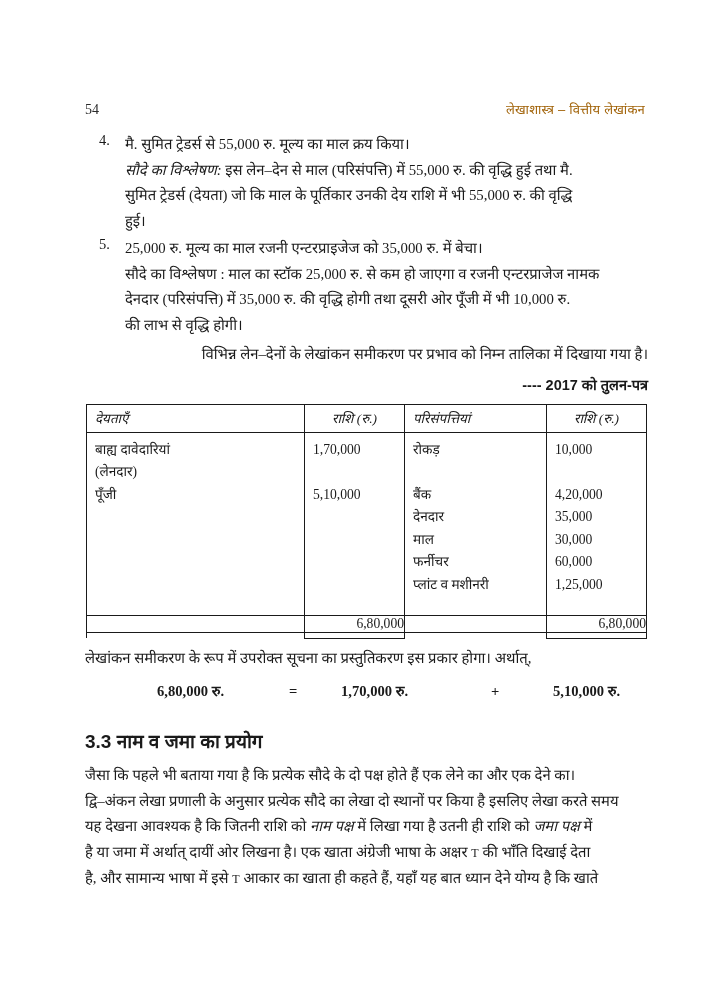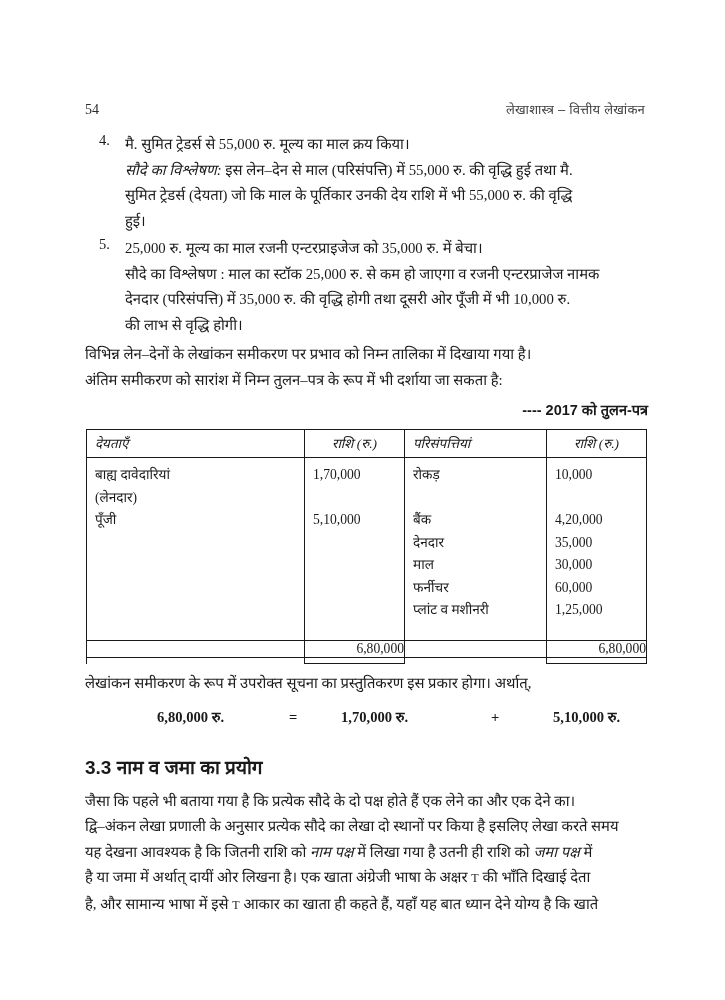--- a/index.html
+++ b/index.html
@@ -35,21 +35,21 @@
     font-size: 13.5px;
   }
   .folio {
     font-family: "Liberation Serif", serif;
     font-size: 14px;
     color: #2a2a2a;
   }
   .runhead-title {
     font-family: "Liberation Sans", sans-serif;
     font-size: 13px;
-    color: #404040;
+    color: #a16207;
     letter-spacing: .2px;
   }
 
   
   .content {
     position: absolute;
     left: 85px;
     top: 132px;
     width: 563px;
   }
@@ -79,21 +79,21 @@
   }
   .lline.nojust { text-align: left; }
   .ital { font-style: italic; }
 
   .para {
     font-size: 14.8px;
     line-height: 25.5px;
     margin: 0;
     text-align: left;
   }
-  .para-block { margin-top: 4px; }
+  .para-block { margin-top: 4px; text-align: right; }
 
   .centered-caption {
     text-align: right;
     font-size: 14.5px;
     font-weight: bold;
     font-family: "Liberation Sans", sans-serif;
     margin-top: 6px;
     margin-bottom: 6px;
   }
 
@@ -231,21 +231,20 @@
         <span class="marker">5.</span>
         <div class="lline nojust">25,000 रु. मूल्य का माल रजनी एन्टरप्राइजेज को 35,000 रु. में बेचा।</div>
         <div class="lline"><span>सौदे का विश्लेषण :</span><span> माल का स्टॉक 25,000 रु. से कम हो जाएगा व रजनी एन्टरप्राजेज नामक</span></div>
         <div class="lline">देनदार (परिसंपत्ति) में 35,000 रु. की वृद्धि होगी तथा दूसरी ओर पूँजी में भी 10,000 रु.</div>
         <div class="lline nojust">की लाभ से वृद्धि होगी।</div>
       </li>
 
     </ul>
 
     <p class="para para-block">विभिन्न लेन–देनों के लेखांकन समीकरण पर प्रभाव को निम्न तालिका में दिखाया गया है।</p>
-    <p class="para">अंतिम समीकरण को सारांश में निम्न तुलन–पत्र के रूप में भी दर्शाया जा सकता है:</p>
 
     <div class="centered-caption">---- 2017 को तुलन-पत्र</div>
 
     <div class="bs-wrap">
       <table class="bs">
         <colgroup>
           <col class="col-part">
             <col class="col-amt">
             <col class="col-part2">
             <col class="col-amt2">

